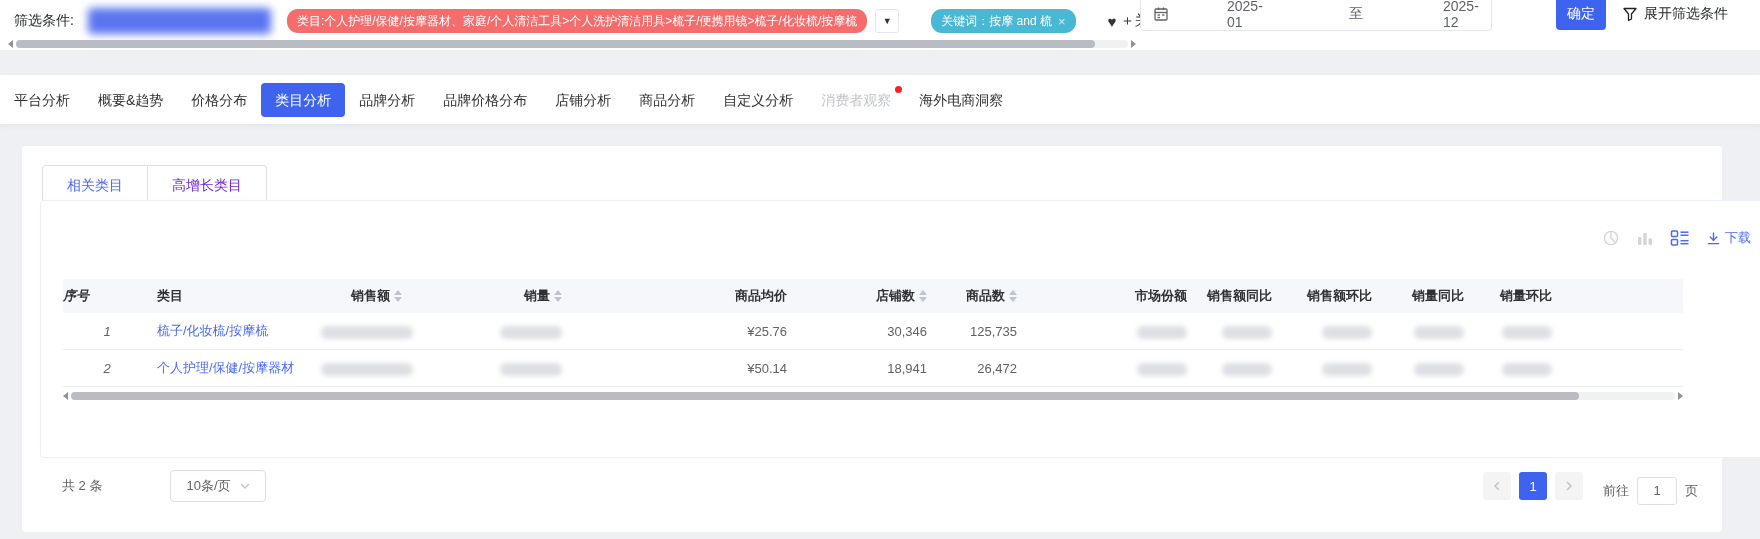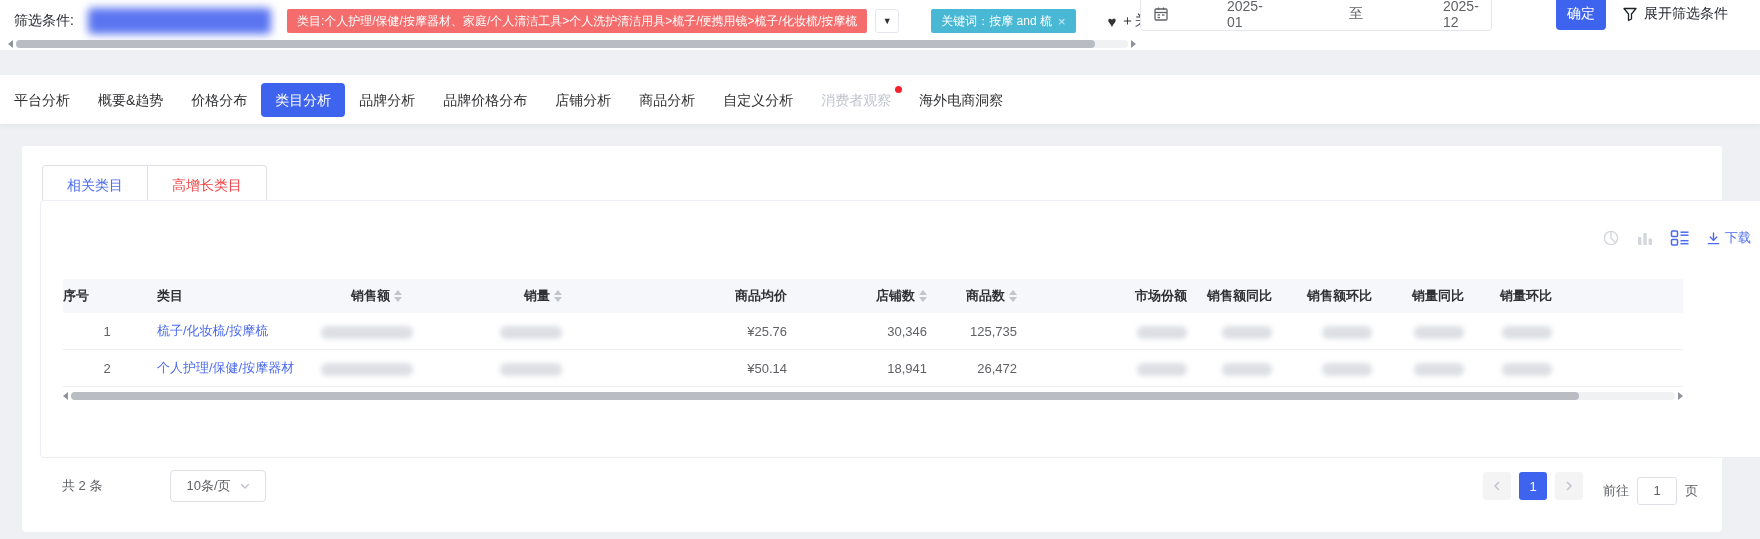--- a/index.html
+++ b/index.html
@@ -5,21 +5,21 @@
   * { margin:0; padding:0; box-sizing:border-box; }
   html,body { width:1760px; height:539px; }
   body { font-family:"Liberation Sans","DejaVu Sans",sans-serif; }
   .stage { position:relative; width:1760px; height:539px; background:#eef0f3; overflow:hidden; }
 
   
   .topbar { position:absolute; left:0; top:0; width:1760px; height:50px; background:#fff; }
   .topbar-row { position:relative; display:flex; align-items:center; height:42px; padding-left:14px; }
   .fb-label { font-size:14px; color:#1f2329; white-space:nowrap; }
   .redacted-pill { width:183px; height:26px; margin-left:14px; border-radius:4px; background:#5b75f0; filter:blur(4px); flex:none; }
-  .tag { display:flex; align-items:center; height:24px; border-radius:2px; padding:0 10px; font-size:12px; color:#fff; white-space:nowrap; margin-left:16px; }
+  .tag { display:flex; align-items:center; height:24px; border-radius:11px; padding:0 10px; font-size:12px; color:#fff; white-space:nowrap; margin-left:16px; }
   .tag-red { background:#f56c6c; }
   .tag-cyan { background:#48b8d5; margin-left:32px; }
   .tag-close { margin-left:6px; color:#cdeef7; font-size:13px; cursor:pointer; }
   .caret-box { width:24px; height:24px; margin-left:8px; border:1px solid #e4e7ed; border-radius:3px; display:flex; align-items:center; justify-content:center; font-size:9px; color:#303133; background:#fff; cursor:pointer; }
   .follow { display:flex; align-items:center; gap:4px; margin-left:32px; font-size:14px; color:#303133; cursor:pointer; white-space:nowrap; }
   .heart { font-size:15px; color:#333; line-height:1; }
   .date-range { position:absolute; left:1140px; top:-3px; width:352px; height:34px; border:1px solid #e4e7ed; border-radius:4px; background:#fff; display:flex; align-items:center; padding:0 12px; }
   .date-val { font-size:14px; color:#606266; }
   .date-start { margin-left:58px; }
   .date-sep { font-size:14px; color:#606266; margin-left:86px; }
@@ -36,35 +36,35 @@
   
   .navbar { position:absolute; left:0; top:75px; width:1760px; height:49px; background:#fff; display:flex; align-items:center; box-shadow:0 2px 5px rgba(31,35,41,.05); }
   .nav-tab { position:relative; padding:0 14px; height:34px; line-height:34px; font-size:14px; color:#303133; border-radius:4px; cursor:pointer; white-space:nowrap; }
   .nav-tab.active { background:#3e63ee; color:#fff; }
   .nav-tab.disabled { color:#c0c4cc; cursor:default; }
   .nav-dot { position:absolute; top:3px; right:3px; width:7px; height:7px; border-radius:50%; background:#f5222d; }
 
   
   .card { position:absolute; left:22px; top:146px; width:1700px; height:386px; background:#fff; border-radius:4px; }
   .subtabs { position:absolute; left:20px; top:7px; display:flex;margin-top:12px; }
-  .subtab { height:40px; line-height:38px; padding:0 24px; border:1px solid #dcdfe6; background:#fff; font-size:14px; color:#ef4444; cursor:pointer; white-space:nowrap; }
+  .subtab { height:40px; line-height:38px; padding:0 24px; border:1px solid #dcdfe6; background:#fff; font-size:14px; color:#6d28d9; cursor:pointer; white-space:nowrap; }
   .subtab:first-child { border-radius:4px 0 0 4px; }
   .subtab:last-child { border-radius:0 4px 4px 0; border-left:none; }
   .subtab.active { color:#4a6af0; }
 
   .panel { position:absolute; left:18px; top:54px; width:1736px; height:258px; border:1px solid #ebeef5; border-radius:4px; background:#fff; }
   .toolbar { position:absolute; top:28px; right:24px; display:flex; align-items:center; gap:16px; }
   .tool-icon { display:inline-flex; cursor:pointer; line-height:0; }
   .download { display:flex; align-items:center; gap:4px; color:#4a6af0; font-size:13px; cursor:pointer; }
 
   .tbl { position:absolute; left:22px; top:78px; width:1620px; }
   .trow { display:grid; grid-template-columns:88px 170px 95px 160px 225px 140px 90px 170px 85px 100px 92px 88px 1fr; align-items:center; }
   .thead { height:34px; background:#f5f7fa; font-size:13px; font-weight:bold; color:#303133; }
   .tr { height:37px; border-bottom:1px solid #ebeef5; font-size:13px; color:#606266; background:#fff; }
-  .c-idx { text-align:center; }
+  .c-idx { text-align:center;font-style:italic; }
   .c-cat { text-align:left; padding-left:6px; }
   .num { text-align:right; padding-right:14px; white-space:nowrap; }
   .hcell { display:flex; align-items:center; white-space:nowrap; }
   .hcell.num { justify-content:flex-end; }
   .cat-link { color:#4a6af0; cursor:pointer; text-decoration:none; }
   .sort-caret { display:inline-flex; flex-direction:column; gap:2px; margin-left:4px; }
   .sort-caret i { width:0; height:0; border-left:4px solid transparent; border-right:4px solid transparent; }
   .sort-caret .up { border-bottom:5px solid #c0c4cc; }
   .sort-caret .down { border-top:5px solid #c0c4cc; }
   .blur-val { display:inline-block; height:13px; border-radius:6px; background:#dddfe4; filter:blur(2.5px); vertical-align:middle; }

